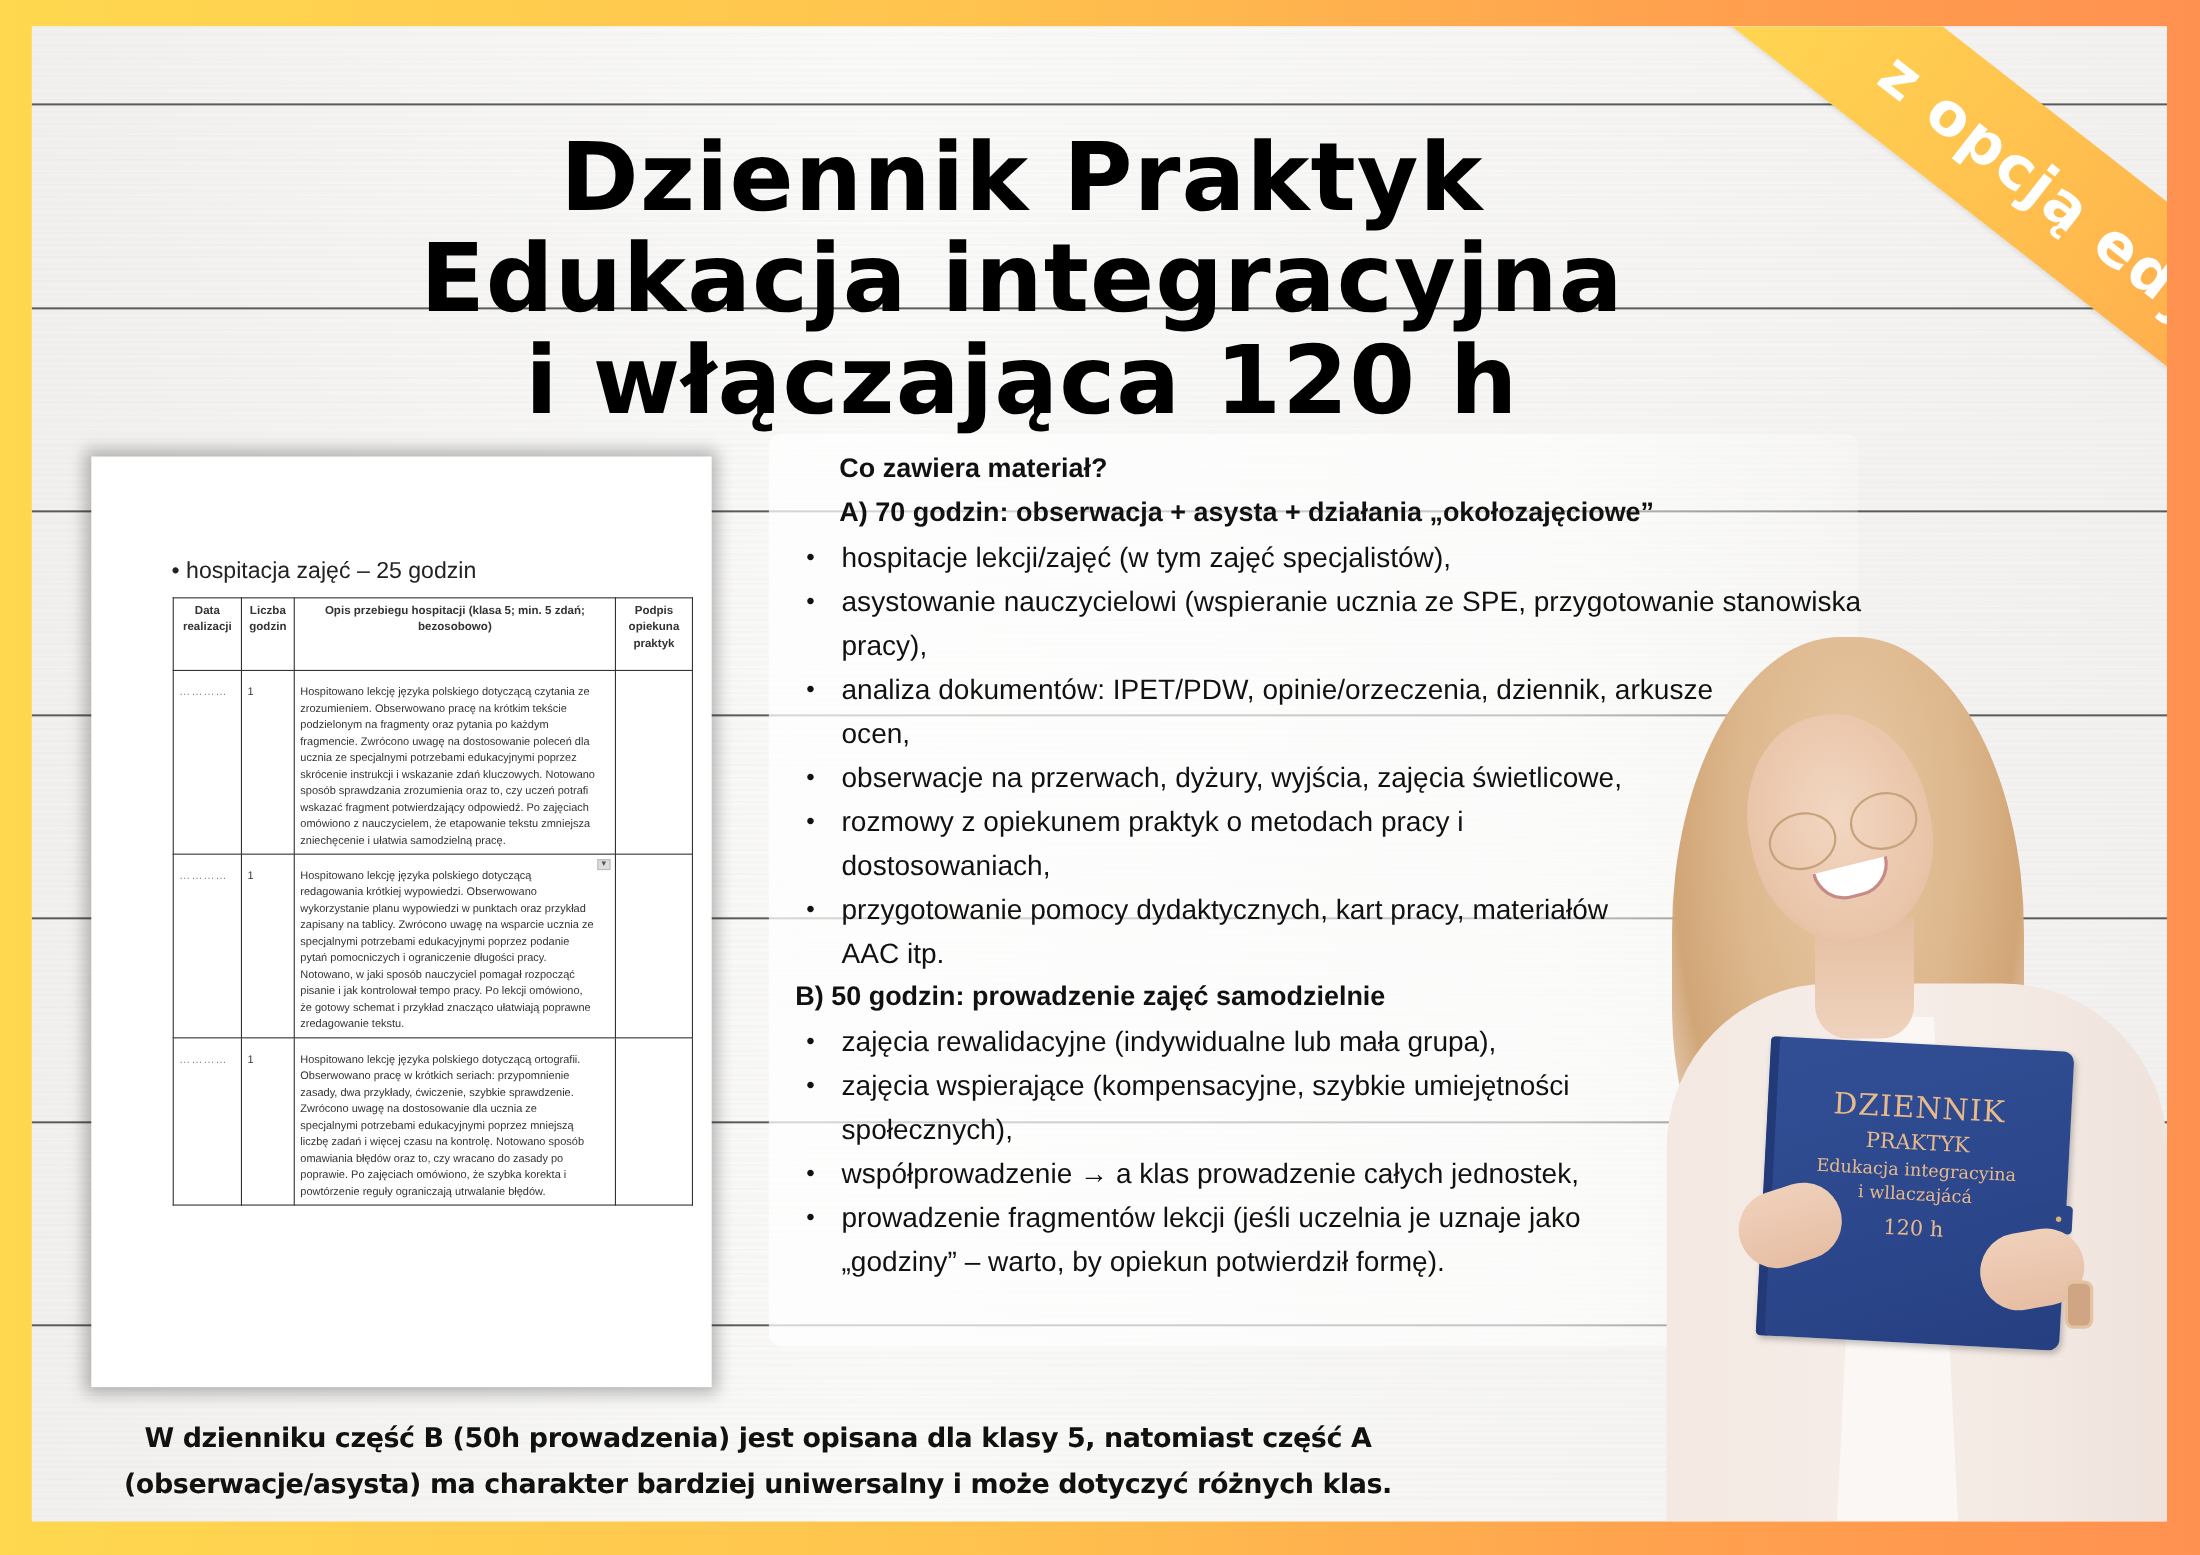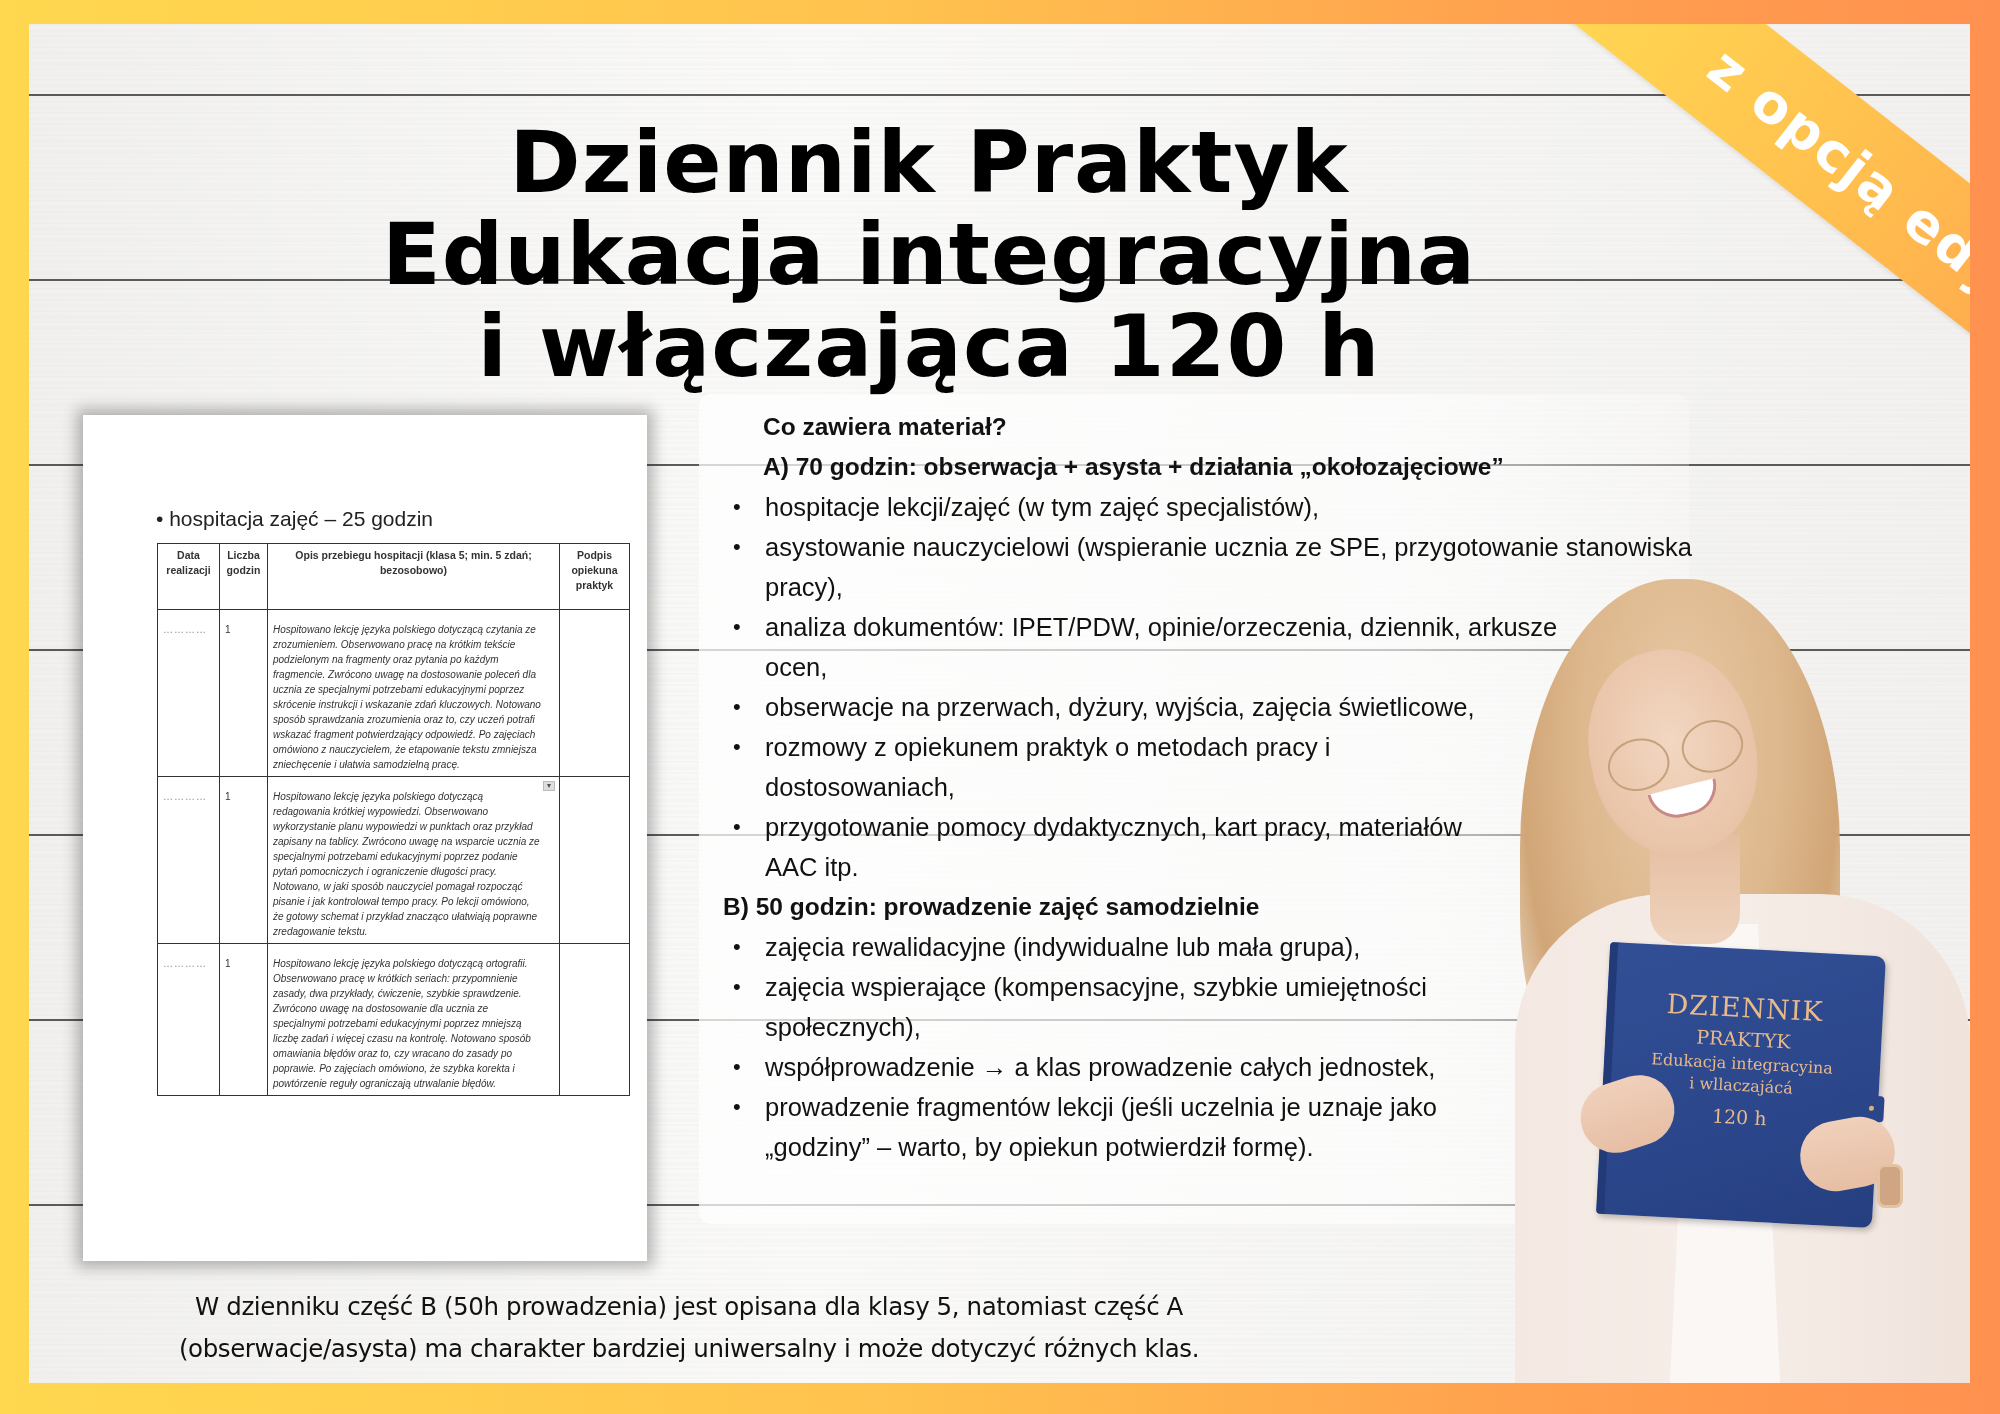--- a/index.html
+++ b/index.html
@@ -60,21 +60,21 @@
     font-family: "Liberation Sans", sans-serif; color: #333;
   }
   .doc-table th, .doc-table td {
     border: 1.5px solid #333; vertical-align: top;
   }
   .doc-table th {
     font-size: 10.5px; font-weight: bold; text-align: center; padding: 4px 3px 16px 3px; line-height: 15px;
   }
   .doc-table td { font-size: 10px; line-height: 15px; padding: 12px 5px 4px 5px; }
   .doc-table td.dots { color: #888; letter-spacing: 1px; }
-  .doc-table td.desc { padding-right: 18px; position: relative; font-style: italic; }
+  .doc-table td.desc { padding-right: 18px; position: relative; }
   .dd-arrow {
     position: absolute; right: 4px; top: 4px; width: 12px; height: 10px;
     background: #ddd; border: 1px solid #bbb; font-size: 7px; line-height: 8px; text-align: center; color: #555;
   }
   
   .info-panel {
     position: absolute; left: 670px; top: 370px; width: 990px; height: 830px;
     background: linear-gradient(90deg, rgba(255,255,255,0.75), rgba(255,255,255,0.65) 70%, rgba(255,255,255,0.25));
     border-radius: 12px;
   }
@@ -87,21 +87,21 @@
   .info ul { list-style: none; margin-left: 0; }
   .info li {
     position: relative; padding-left: 50px; font-size: 25.5px; line-height: 40px; color: #111;
   }
   .info li .bullet {
     position: absolute; left: 18px; top: 0; font-size: 22px;
   }
   
   .caption {
     position: absolute; left: 30px; top: 1262px; width: 1260px; text-align: center;
-    font-family: "DejaVu Sans", sans-serif; font-weight: normal; font-size: 24.5px; line-height: 42px; color: #111;
+    font-family: "DejaVu Sans", sans-serif; font-weight: bold; font-size: 24.5px; line-height: 42px; color: #111;
     letter-spacing: -0.4px;
   }
   
   .figure { position: absolute; left: 1446px; top: 530px; width: 495px; height: 829px; }
   .hair {
     position: absolute; left: 45px; top: 25px; width: 320px; height: 560px;
     background: radial-gradient(ellipse at 50% 30%, #e8c9a4 0%, #ddb78d 45%, #d1a677 70%, rgba(209,166,119,0) 100%);
     border-radius: 48% 48% 40% 40%;
   }
   .face {

